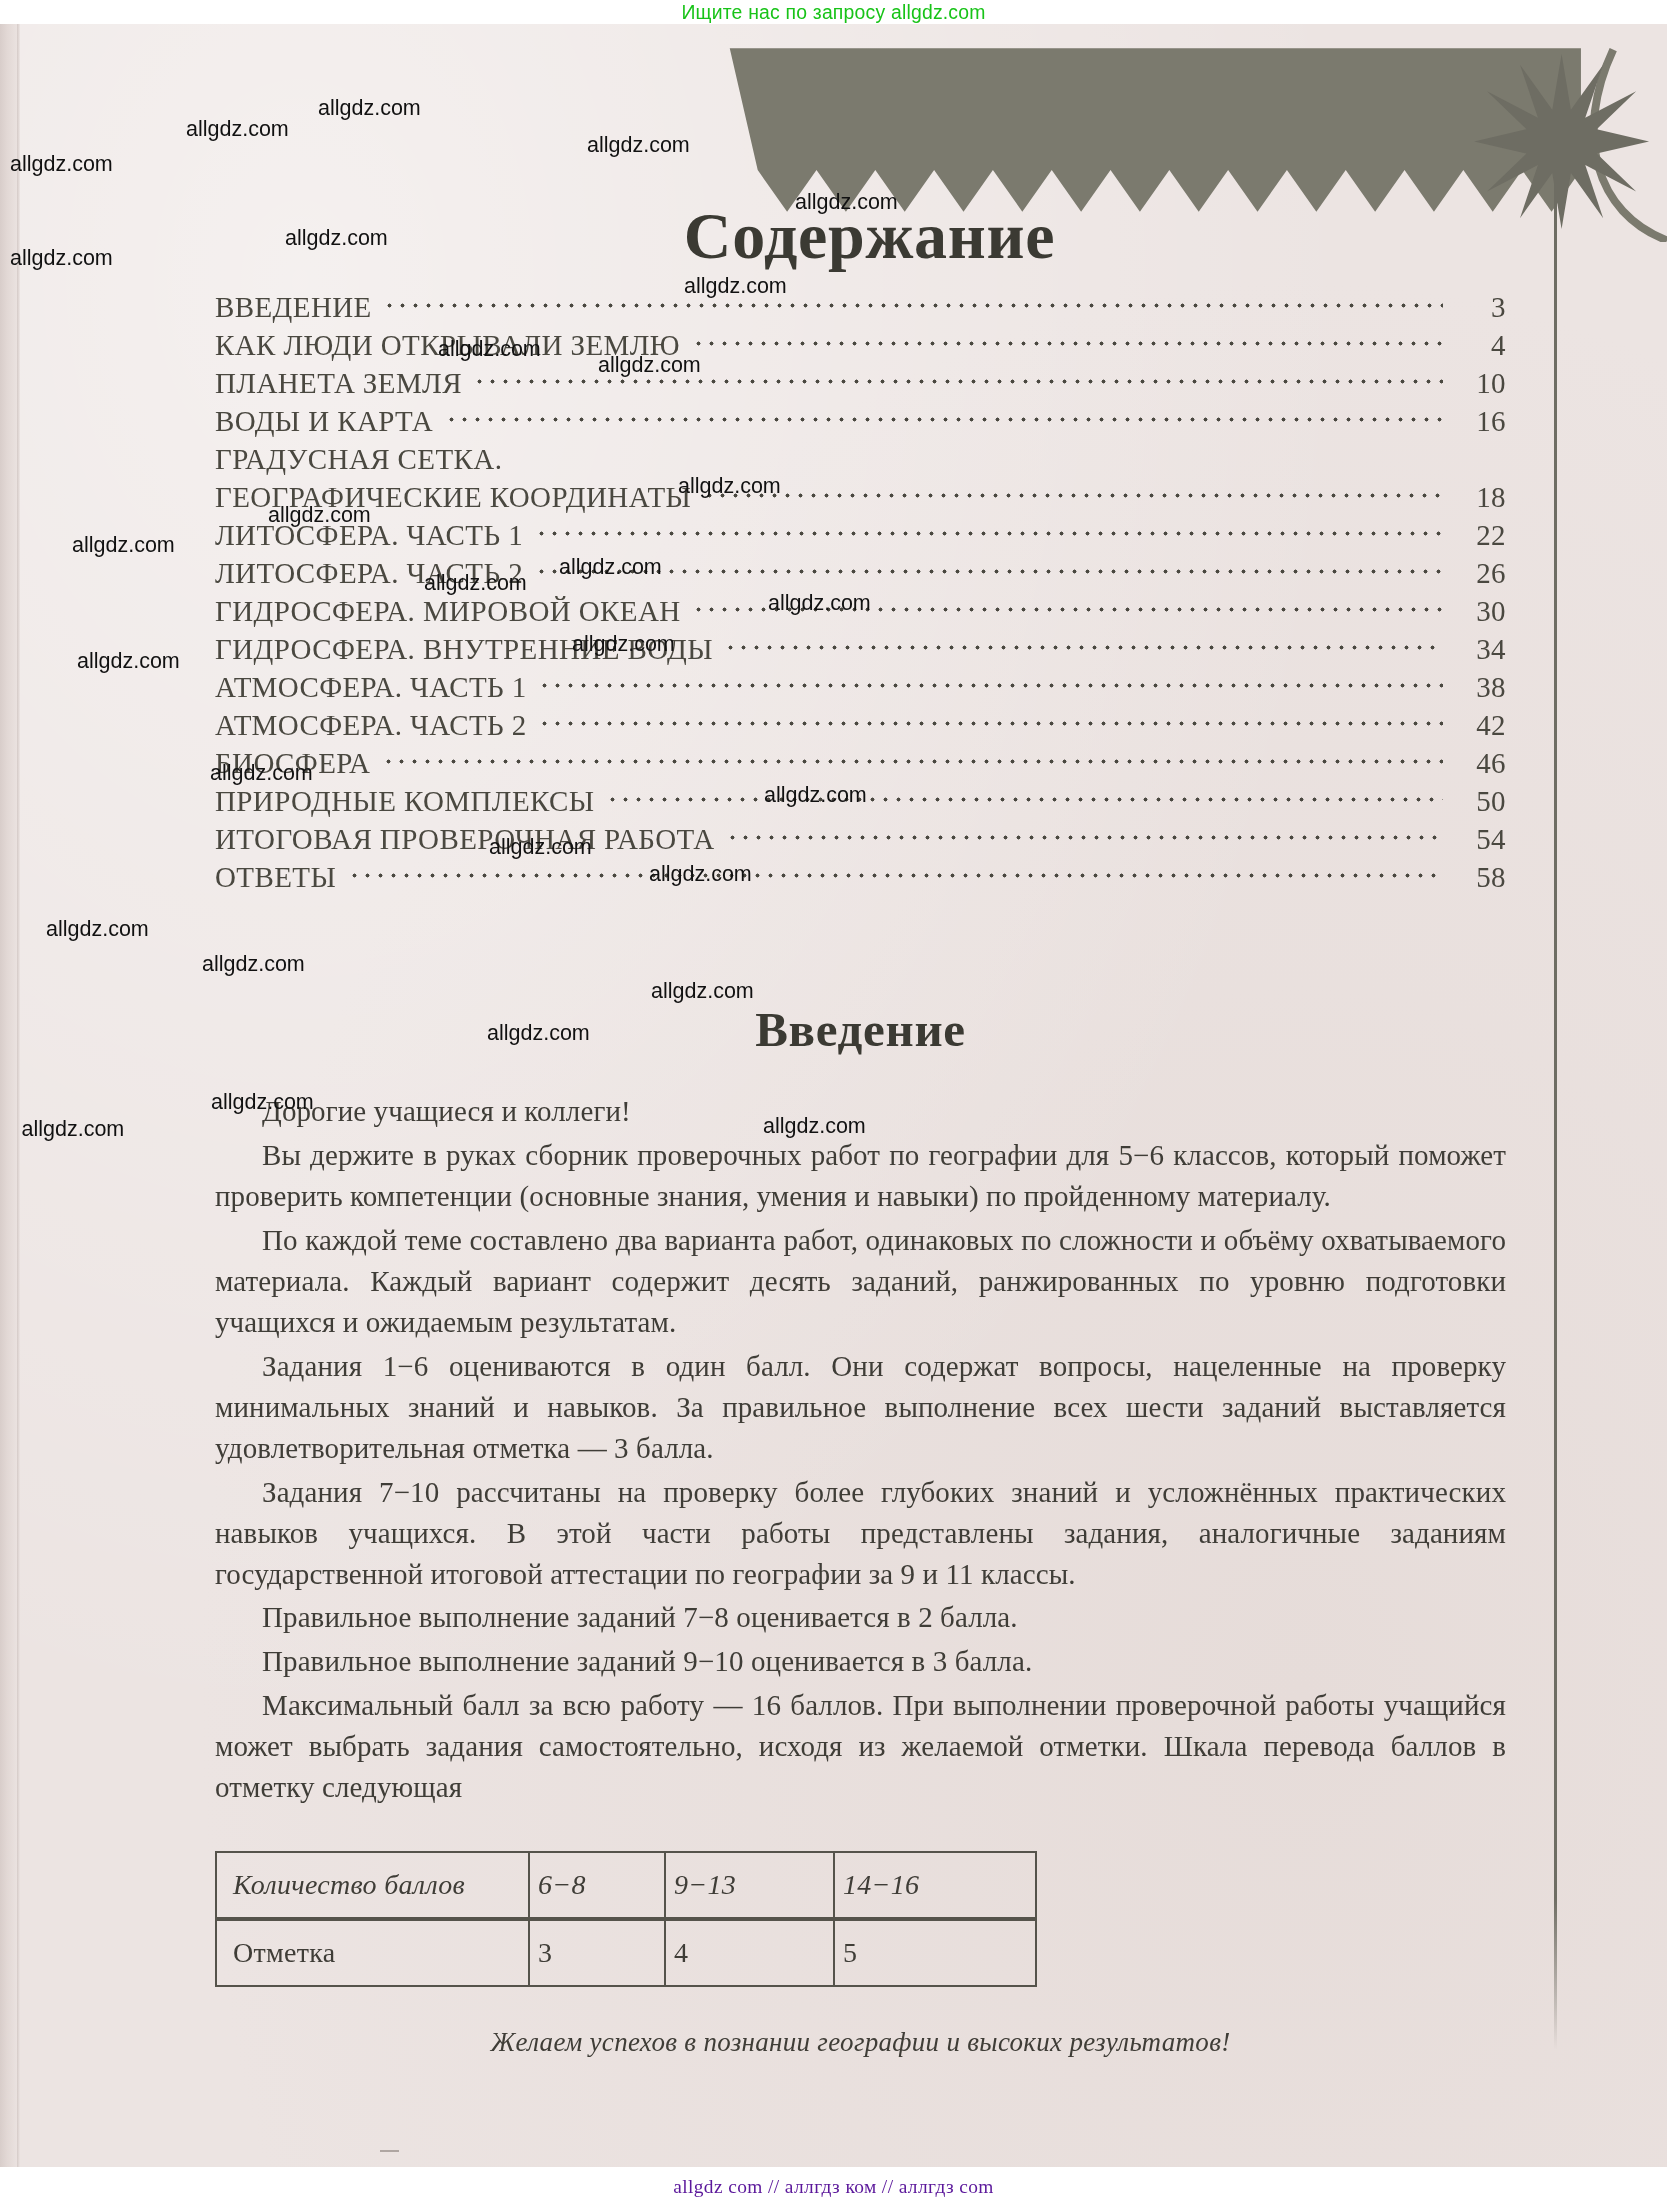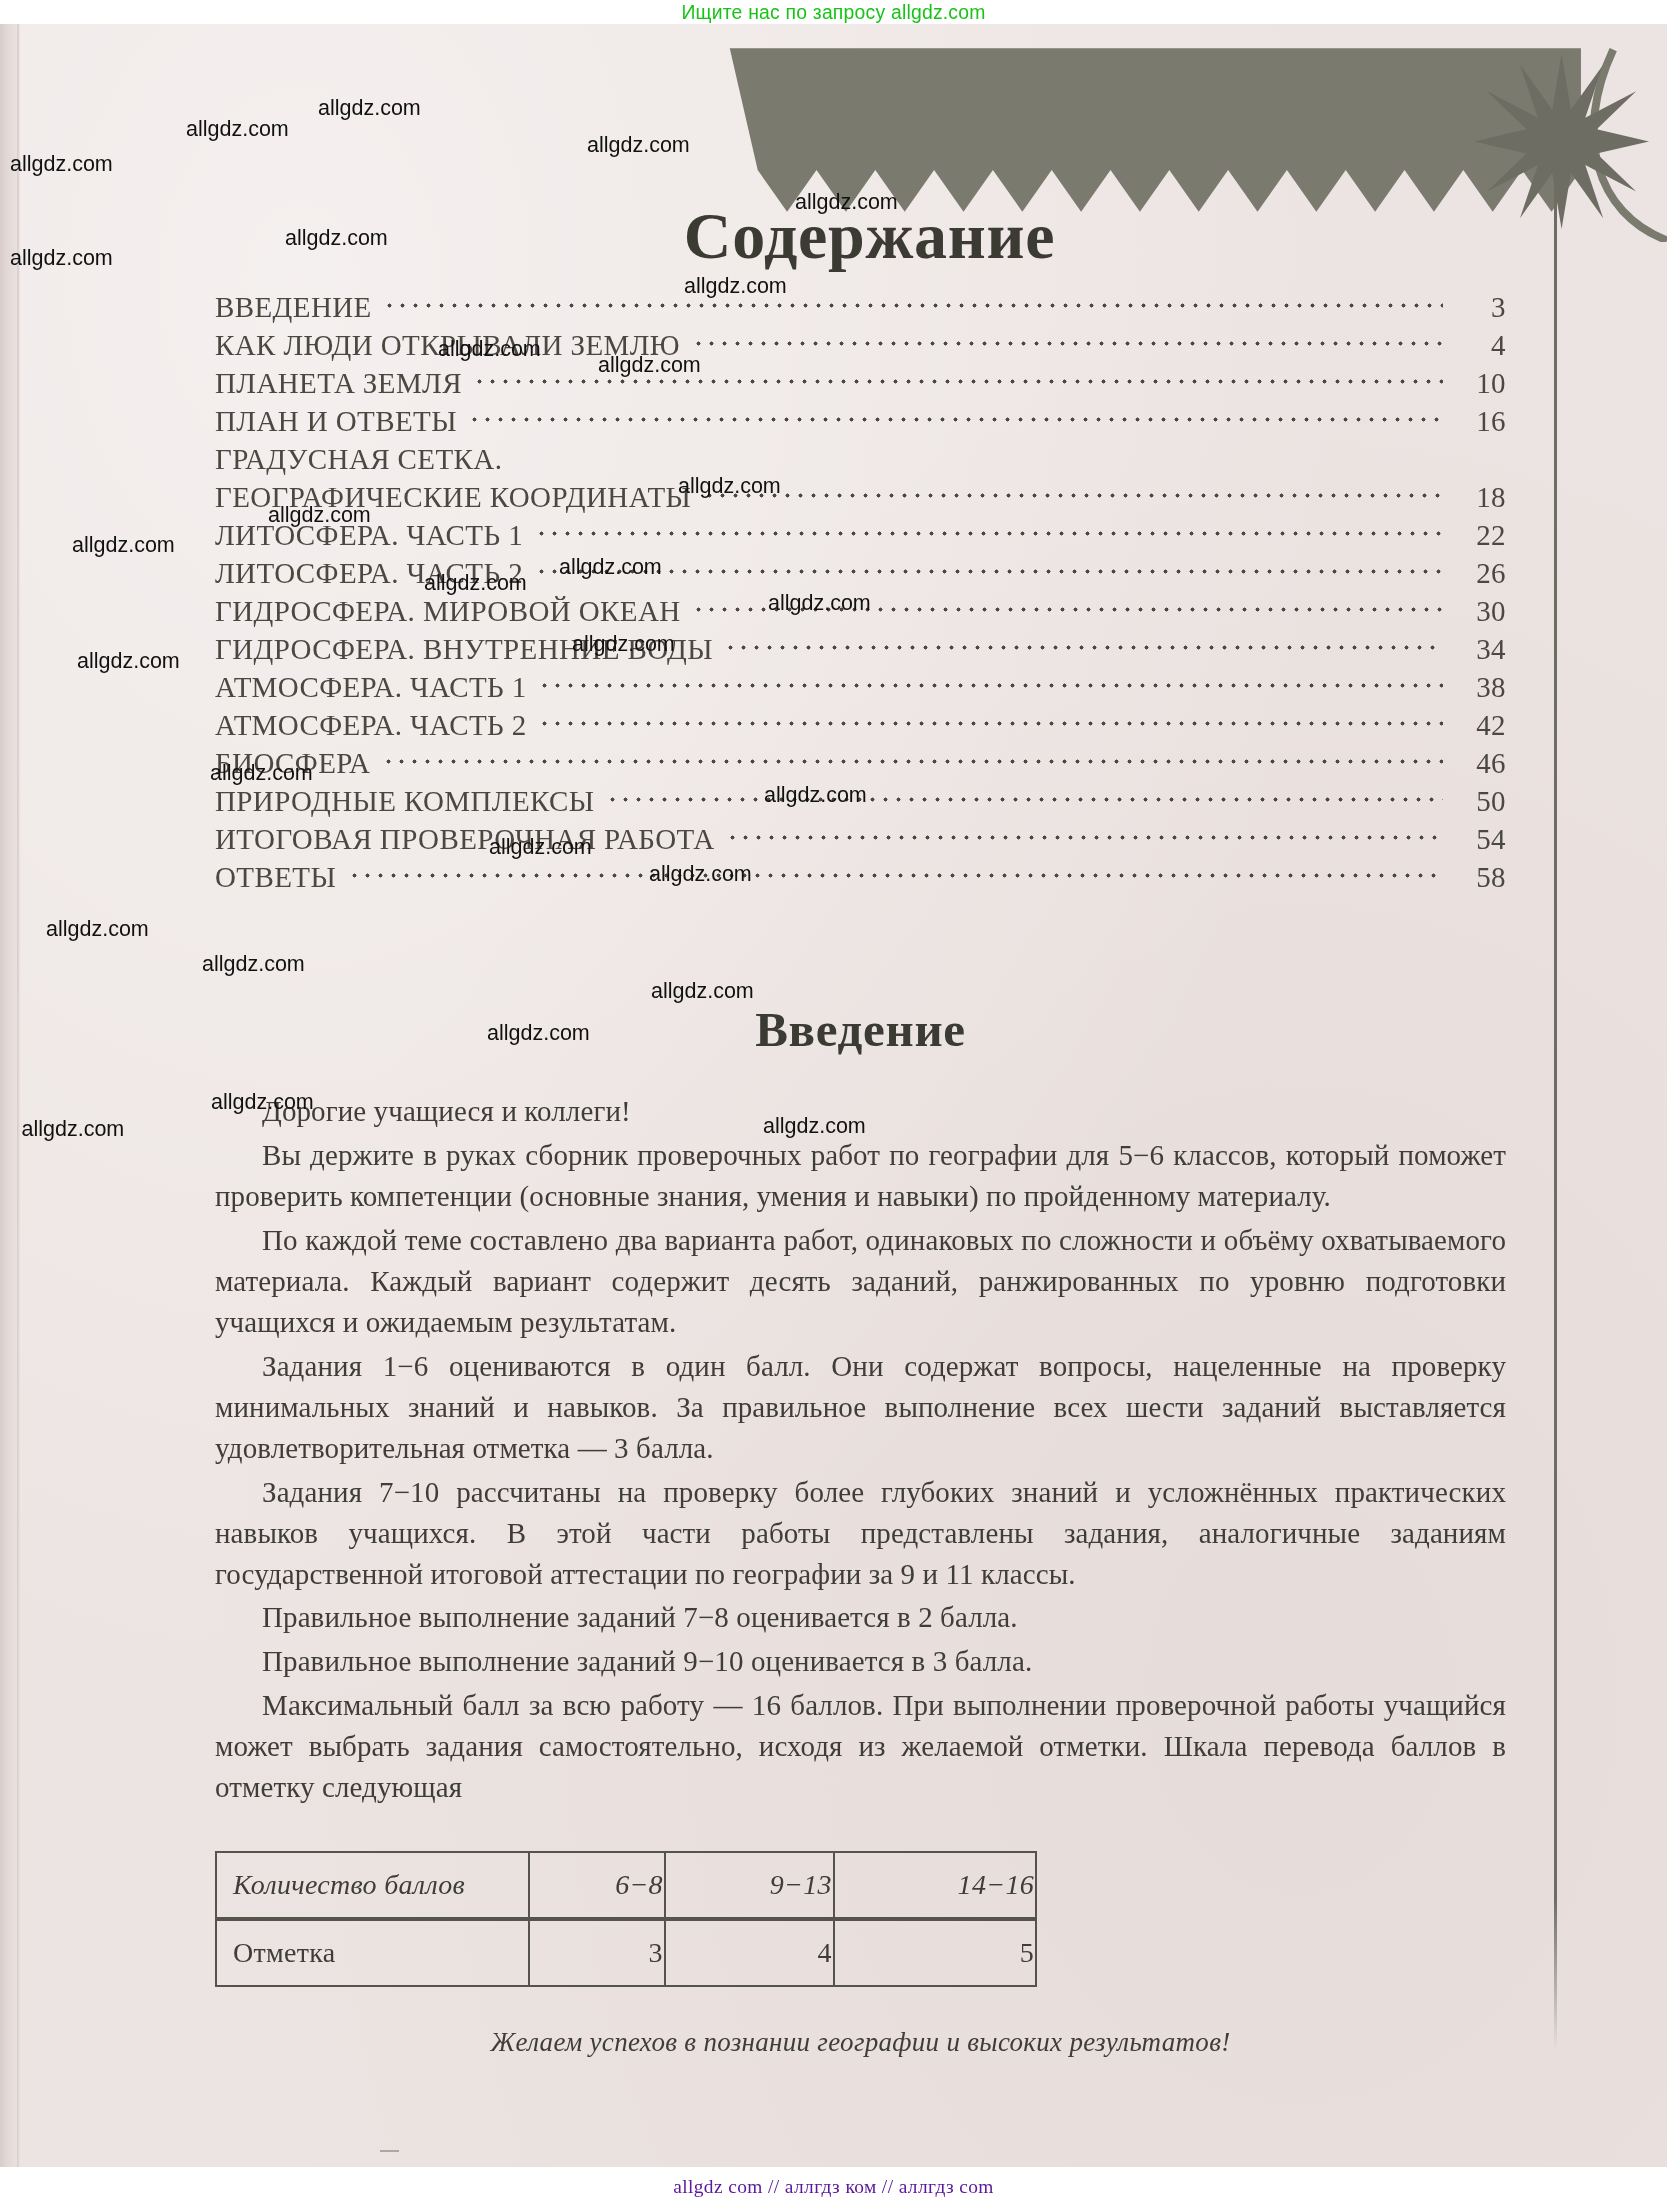--- a/index.html
+++ b/index.html
@@ -57,21 +57,21 @@
   #prose{position:absolute;left:215px;top:1067px;width:1291px;color:#3f3d37;}
   #prose p{margin:0 0 2.9px 0;font-size:29px;line-height:41px;
       text-align:justify;text-justify:inter-word;letter-spacing:0.1px;}
   #prose p.ind{text-indent:47px;}
   #prose p.last{text-align:left;}
 
   
   #score-table{position:absolute;left:215px;top:1827px;width:822px;
       border-collapse:collapse;color:#3f3d37;}
   #score-table td{border:2.2px solid #55534b;height:62px;font-size:28px;
-      text-align:right;vertical-align:middle;letter-spacing:0.3px;padding-left:8px;}
+      text-align:left;vertical-align:middle;letter-spacing:0.3px;padding-left:8px;}
   #score-table td.rowlabel{text-align:left;padding-left:16px;width:294px;}
   #score-table tr.r1 td{border-bottom-width:4.3px;font-style:italic;}
 
   
   #closing{position:absolute;left:215px;top:2003px;width:1291px;text-align:center;
       font-style:italic;font-size:27px;color:#3f3d37;letter-spacing:0.3px;}
 
   
   #tick{position:absolute;left:380px;top:2126px;width:18.6px;height:2.2px;
       background:#9b918c;opacity:.75;}
@@ -139,21 +139,21 @@
         <span class="toc-page">4</span>
       </div>
       <div class="toc-row">
         <span class="toc-label">ПЛАНЕТА ЗЕМЛЯ</span>
         <span class="toc-dots">
           <i></i>
         </span>
         <span class="toc-page">10</span>
       </div>
       <div class="toc-row">
-        <span class="toc-label">ПЛАН И ОТВЕТЫ</span>
+        <span class="toc-label">ВОДЫ И КАРТА</span>
         <span class="toc-dots">
           <i></i>
         </span>
         <span class="toc-page">16</span>
       </div>
       <div class="toc-row nodots">
         <span class="toc-label">ГРАДУСНАЯ СЕТКА.</span>
         <span class="toc-dots"></span>
         <span class="toc-page"></span>
       </div>

